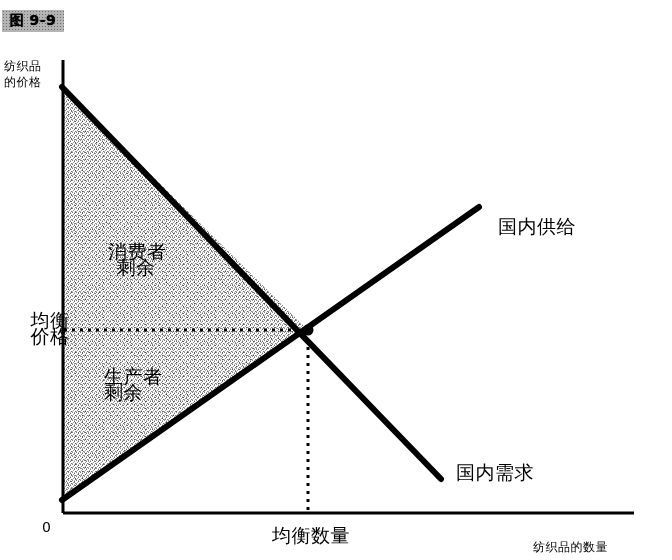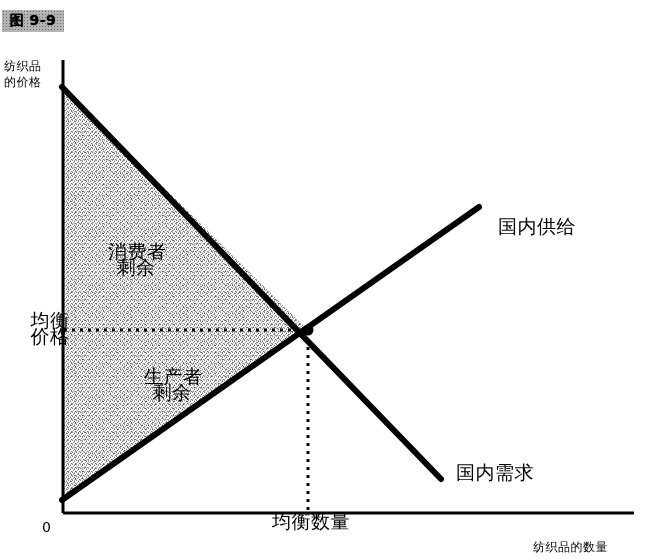--- a/index.html
+++ b/index.html
@@ -100,37 +100,36 @@
     left: 108px;
     top: 243px;
     text-align: center;
     width: 56px;
   }
   #consumer-surplus-label span { display: block; }
 
   #producer-surplus-label {
     left: 104px;
     top: 368px;
-    text-align: center;
+    text-align: left;
     width: 56px;
-    margin-left: 40px;
   }
   #producer-surplus-label span { display: block; }
 
   #supply-label {
     left: 498px;
     top: 218px;
   }
   #demand-label {
     left: 456px;
     top: 464px;
   }
   #eq-quantity-label {
     left: 272px;
-    top: 513px;
+    top: 527px;
   }
   #x-axis-label {
     left: 533px;
     top: 539px;
   }
   #origin-label {
     left: 42px;
     top: 519px;
     font-size: 14px;
   }

